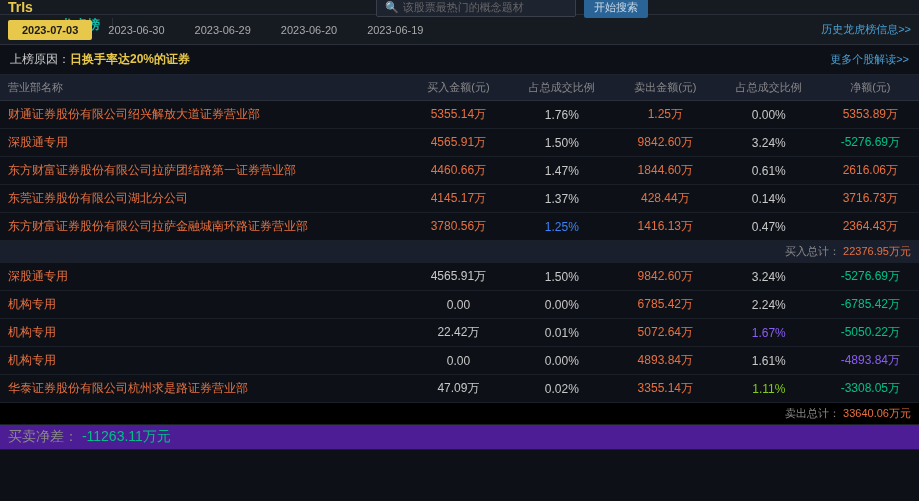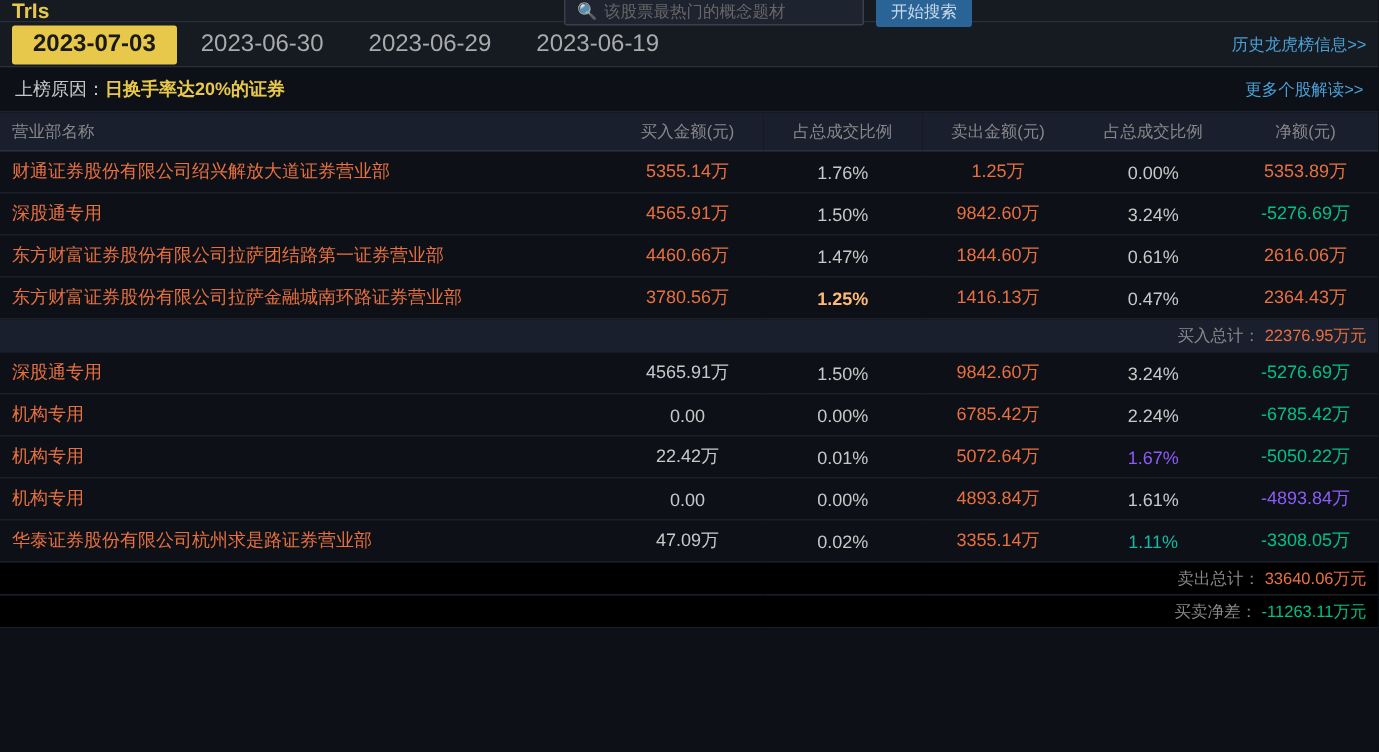--- a/index.html
+++ b/index.html
@@ -74,21 +74,21 @@
     .date-tabs {
       display: flex;
       align-items: center;
       background: #161b22;
       height: 30px;
       padding: 0 8px;
       border-bottom: 1px solid #2a2f3a;
     }
     .date-tab {
       padding: 4px 14px;
-      font-size: 16px;
+      font-size: 11px;
       cursor: pointer;
       color: #aaa;
       border-radius: 2px;
       margin-right: 2px;
     }
     .date-tab.active {
       background: #e8c84a;
       color: #1a1a1a;
       font-weight: bold;
     }
@@ -164,20 +164,21 @@
       <span style="color:#666;font-size:11px;">该股票最热门的概念题材</span>
     </div>
     <button class="open-btn">开始搜索</button>
   </div>
 </div>
 
 <div class="date-tabs">
   <div class="date-tab active">2023-07-03</div>
   <div class="date-tab">2023-06-30</div>
   <div class="date-tab">2023-06-29</div>
+  <div class="date-tab">2023-06-20</div>
   <div class="date-tab">2023-06-19</div>
   <div class="history-link">历史龙虎榜信息&gt;&gt;</div>
 </div>
 
 <div class="reason-bar">
   <div>
     <span class="reason-text">上榜原因：</span><span class="reason-text" style="color:#e8c84a;font-weight:bold;">日换手率达20%的证券</span>
   </div>
   <div class="more-link">更多个股解读&gt;&gt;</div>
 </div>
@@ -213,23 +214,31 @@
   </tr>
         <tr>
     <td style="color:#e87040;">东方财富证券股份有限公司拉萨团结路第一证券营业部</td>
     <td style="color:#e87040;">4460.66万</td>
     <td style="color:#c8c8c8;">1.47%</td>
     <td style="color:#e87040;">1844.60万</td>
     <td style="color:#c8c8c8;">0.61%</td>
     <td style="color:#e87040;">2616.06万</td>
   </tr>
         <tr>
+    <td style="color:#e87040;">东莞证券股份有限公司湖北分公司</td>
+    <td style="color:#e87040;">4145.17万</td>
+    <td style="color:#c8c8c8;">1.37%</td>
+    <td style="color:#e87040;">428.44万</td>
+    <td style="color:#c8c8c8;">0.14%</td>
+    <td style="color:#e87040;">3716.73万</td>
+  </tr>
+        <tr>
     <td style="color:#e87040;">东方财富证券股份有限公司拉萨金融城南环路证券营业部</td>
     <td style="color:#e87040;">3780.56万</td>
-    <td style="color:#fdba74;font-weight:bold;">1.25%</td>
+    <td style="color:#3b82f6;">1.25%</td>
     <td style="color:#e87040;">1416.13万</td>
     <td style="color:#c8c8c8;">0.47%</td>
     <td style="color:#e87040;">2364.43万</td>
   </tr>
         <tr>
           <td colspan="6" style="background:#1a1f2e;text-align:right;padding:3px 8px;font-size:11px;color:#888;">
   <span>买入总计：</span>
   <span style="color:#e87040;">22376.95万元</span>
 </td>
         </tr>
@@ -263,30 +272,30 @@
     <td style="color:#c8c8c8;">0.00%</td>
     <td style="color:#e87040;">4893.84万</td>
     <td style="color:#c8c8c8;">1.61%</td>
     <td style="color:#8b5cf6;">-4893.84万</td>
   </tr>
         <tr>
     <td style="color:#e87040;">华泰证券股份有限公司杭州求是路证券营业部</td>
     <td style="color:#c8c8c8;">47.09万</td>
     <td style="color:#c8c8c8;">0.02%</td>
     <td style="color:#e87040;">3355.14万</td>
-    <td style="color:#14b8a6;">1.11%</td>
+    <td style="color:#84cc16;">1.11%</td>
     <td style="color:#00c087;">-3308.05万</td>
   </tr>
         <tr>
           <td colspan="6" style="background:#000000;text-align:right;padding:3px 8px;font-size:11px;color:#888;">
   <span>卖出总计：</span>
   <span style="color:#e87040;">33640.06万元</span>
 </td>
         </tr>
         <tr>
-          <td colspan="6" style="background:#000000;text-align:right;padding:3px 8px;font-size:11px;color:#888;">
+          <td colspan="6" style="background:#4c1d95;text-align:left;padding:3px 8px;font-size:14px;color:#888;">
   <span>买卖净差：</span>
   <span style="color:#00c087;">-11263.11万元</span>
 </td>
         </tr>
       </tbody>
   </table>
 </div>
 
 </body></html>

